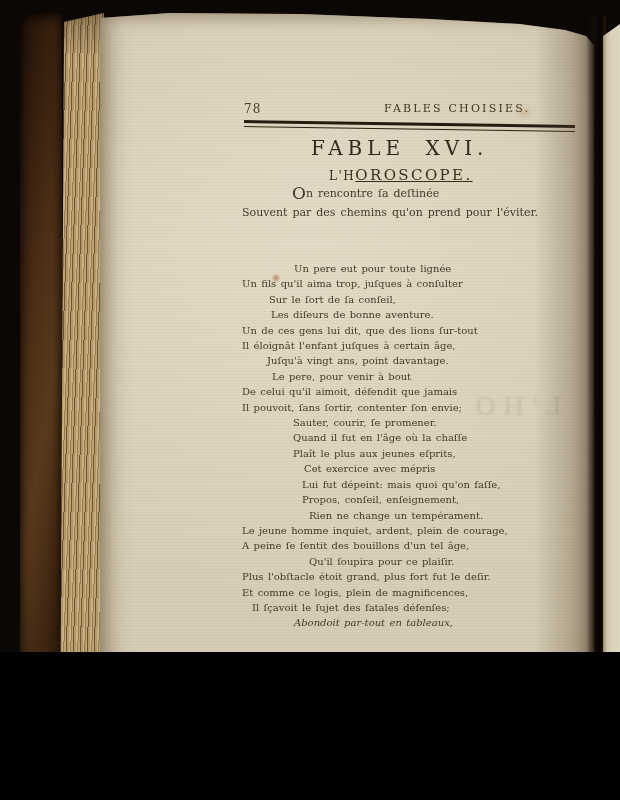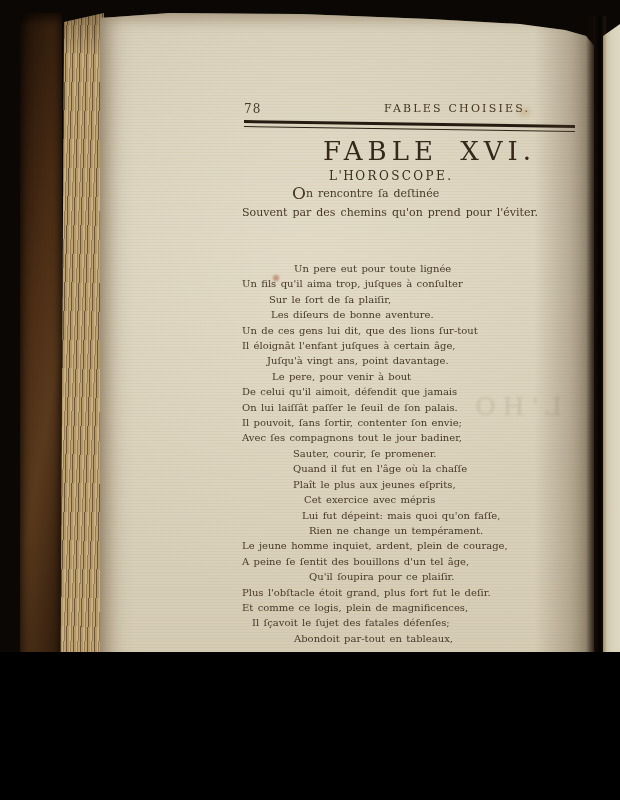--- a/index.html
+++ b/index.html
@@ -59,24 +59,24 @@
   }
   
   .content{position:absolute;inset:0;color:#473828;}
   .pagenum{position:absolute;left:144px;top:92px;font-size:12px;letter-spacing:1px;color:#4a3b2a;}
   .running-title{position:absolute;left:249px;top:92px;font-size:11px;letter-spacing:2.2px;color:#43351f;margin-left:35px;}
   .rule{
     position:absolute;left:144px;top:110px;width:331px;height:3px;
     border-top:3px solid #251b10;border-bottom:1.5px solid #2c2114;
     transform:rotate(0.85deg);transform-origin:left center;
   }
-  .fable-title{position:absolute;left:211px;top:126px;font-size:26px;letter-spacing:5px;word-spacing:9px;color:#33281a;margin-left:12px;}
+  .fable-title{position:absolute;left:211px;top:126px;font-size:20px;letter-spacing:5px;word-spacing:9px;color:#33281a;}
   .subtitle{position:absolute;left:229px;top:155px;color:#3a2e1d;white-space:nowrap;}
   .subtitle .lead{font-size:12px;letter-spacing:1.5px;}
-  .subtitle .small{font-size:12px;letter-spacing:2.4px;}
+  .subtitle .small{font-size:15px;letter-spacing:2.4px;text-decoration:underline;}
   .epigraph-1{position:absolute;left:192px;top:177px;font-size:11px;word-spacing:1.5px;white-space:nowrap;}
   .epigraph-1 .initial{font-size:17px;line-height:11px;vertical-align:-2px;}
   .epigraph-2{position:absolute;left:142px;top:196px;font-size:11px;word-spacing:1.5px;white-space:nowrap;}
   .poem{position:absolute;left:142px;top:238px;font-size:10px;line-height:15.4px;word-spacing:1.2px;margin-top:13px;}
   .poem-line{white-space:nowrap;}
   
   .ink-spot{
     position:absolute;left:234px;top:679px;width:9px;height:12px;border-radius:50%;
     background:radial-gradient(ellipse at 45% 40%,#876343 10%,#5e3f22 60%,rgba(94,63,34,0) 100%);
     filter:blur(.4px);
@@ -114,43 +114,42 @@
       <div class="fable-title">FABLE XVI.</div>
 
       <div class="subtitle"><span class="lead">L'H</span><span class="small">OROSCOPE.</span></div>
 
       <div class="epigraph-1"><span class="initial">O</span><span>n rencontre ſa deſtinée</span></div>
       <div class="epigraph-2">Souvent par des chemins qu'on prend pour l'éviter.</div>
 
       <div class="poem">
           <div class="poem-line" style="padding-left: 52px;">Un pere eut pour toute lignée</div>
           <div class="poem-line" style="padding-left: 0px;">Un fils qu'il aima trop, juſques à conſulter</div>
-          <div class="poem-line" style="padding-left: 27px;">Sur le ſort de ſa plaiſir,</div>
+          <div class="poem-line" style="padding-left: 27px;">Sur le ſort de ſa conſeil,</div>
           <div class="poem-line" style="padding-left: 29px;">Les diſeurs de bonne aventure.</div>
           <div class="poem-line" style="padding-left: 0px;">Un de ces gens lui dit, que des lions ſur-tout</div>
           <div class="poem-line" style="padding-left: 0px;">Il éloignât l'enfant juſques à certain âge,</div>
           <div class="poem-line" style="padding-left: 25px;">Juſqu'à vingt ans, point davantage.</div>
           <div class="poem-line" style="padding-left: 30px;">Le pere, pour venir à bout</div>
           <div class="poem-line" style="padding-left: 0px;">De celui qu'il aimoit, défendit que jamais</div>
-          <div class="poem-line" style="padding-left: 0px;">On lui laiſſât paſſer le ſeuil de ſon palais.</div>
           <div class="poem-line" style="padding-left: 0px;">Il pouvoit, ſans ſortir, contenter ſon envie;</div>
-          <div class="poem-line" style="padding-left: 0px;">Avec ſes compagnons tout le jour badiner,</div>
           <div class="poem-line" style="padding-left: 51px;">Sauter, courir, ſe promener.</div>
           <div class="poem-line" style="padding-left: 51px;">Quand il fut en l'âge où la chaſſe</div>
           <div class="poem-line" style="padding-left: 51px;">Plaît le plus aux jeunes eſprits,</div>
           <div class="poem-line" style="padding-left: 62px;">Cet exercice avec mépris</div>
           <div class="poem-line" style="padding-left: 60px;">Lui fut dépeint: mais quoi qu'on faſſe,</div>
+          <div class="poem-line" style="padding-left: 60px;">Propos, conſeil, enſeignement,</div>
           <div class="poem-line" style="padding-left: 67px;">Rien ne change un tempérament.</div>
           <div class="poem-line" style="padding-left: 0px;">Le jeune homme inquiet, ardent, plein de courage,</div>
           <div class="poem-line" style="padding-left: 0px;">A peine ſe ſentit des bouillons d'un tel âge,</div>
           <div class="poem-line" style="padding-left: 67px;">Qu'il ſoupira pour ce plaiſir.</div>
           <div class="poem-line" style="padding-left: 0px;">Plus l'obſtacle étoit grand, plus fort fut le deſir.</div>
           <div class="poem-line" style="padding-left: 0px;">Et comme ce logis, plein de magnificences,</div>
           <div class="poem-line" style="padding-left: 10px;">Il ſçavoit le ſujet des fatales défenſes;</div>
-          <div class="poem-line" style="padding-left: 52px;">Abondoit par-tout en tableaux,</div>
+          <div class="poem-line" style="padding-left: 52px; font-style: italic;">Abondoit par-tout en tableaux,</div>
         </div>
 
       <div class="ink-spot"></div>
       <div class="foxing-1"></div>
       <div class="foxing-2"></div>
       <div class="red-dot"></div>
     </div>
   </div>
 
   <div class="cover-glint"></div>

